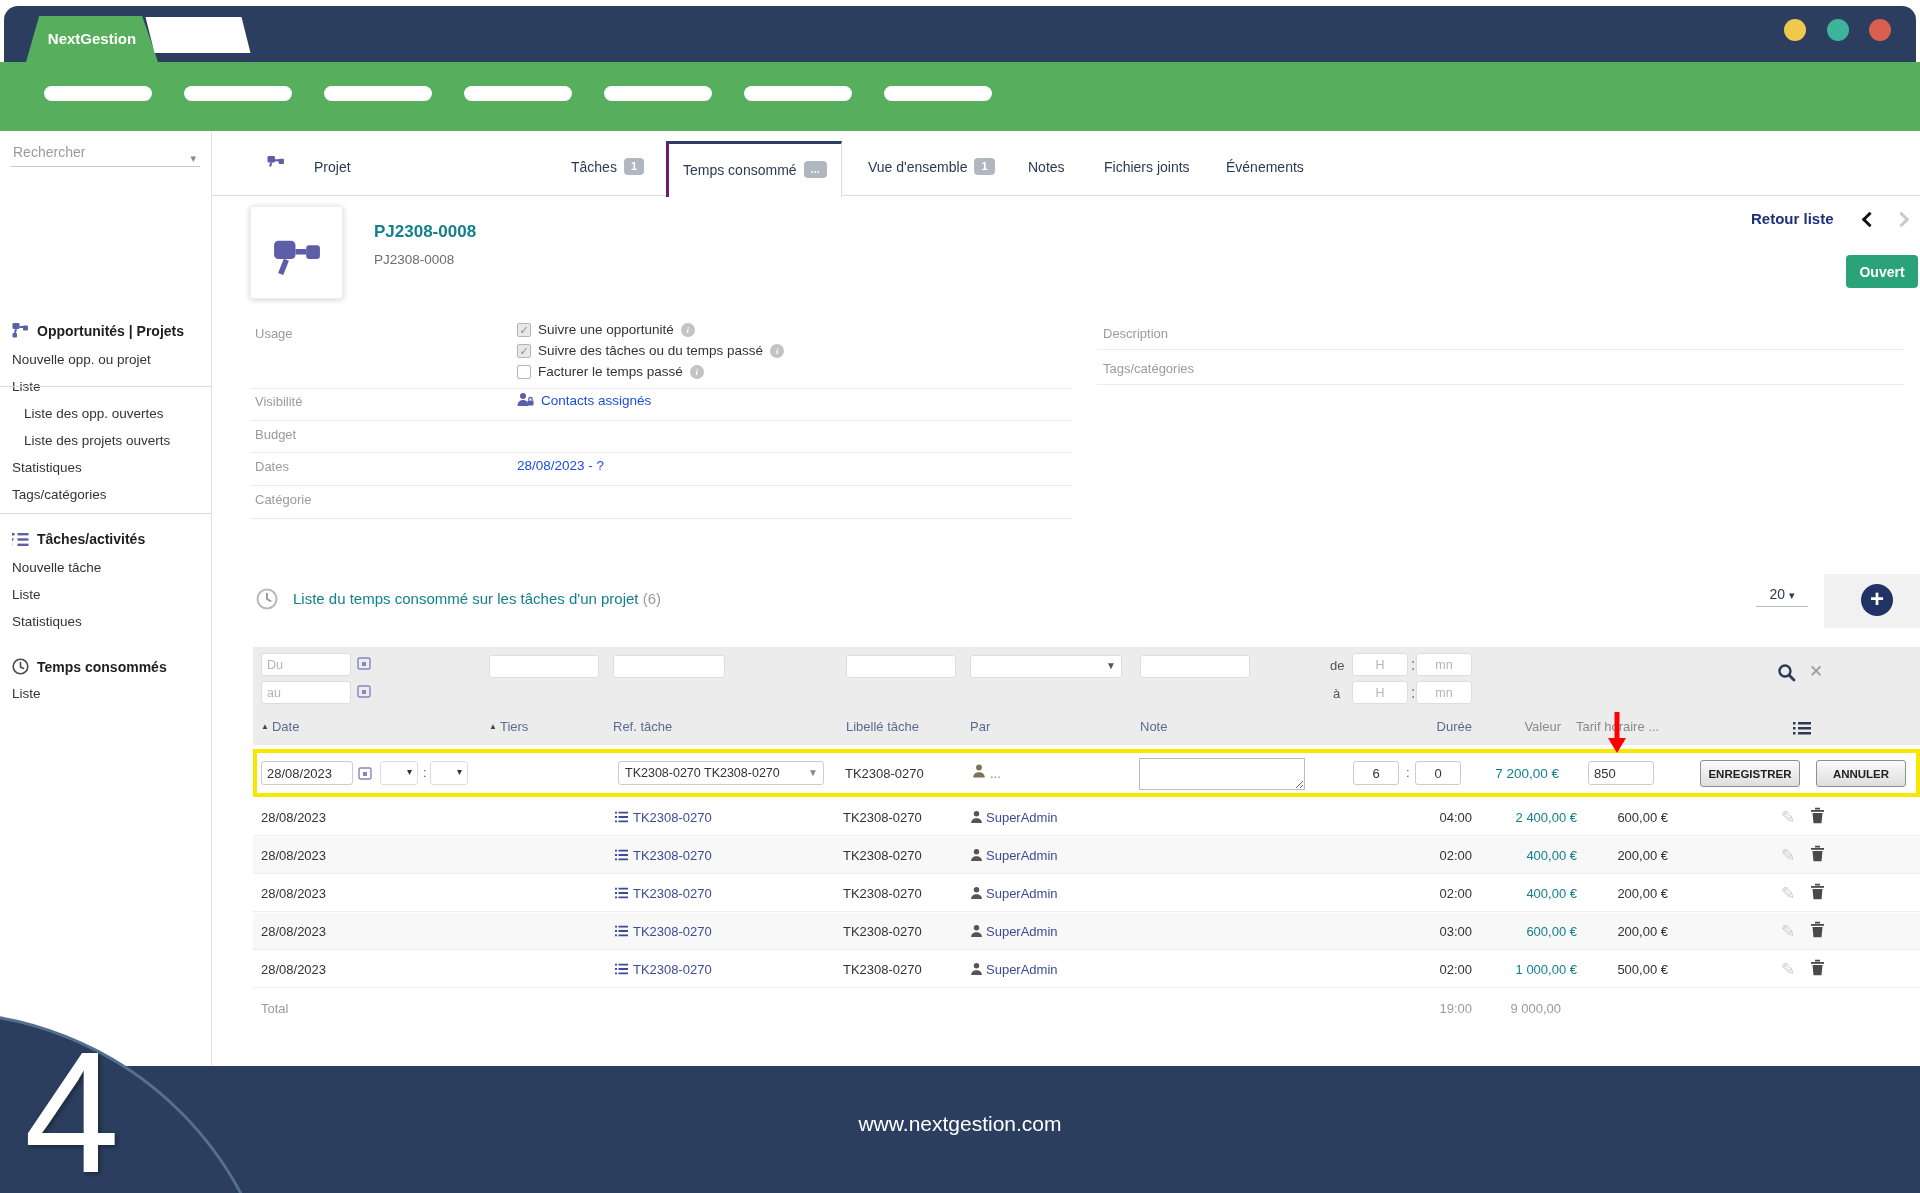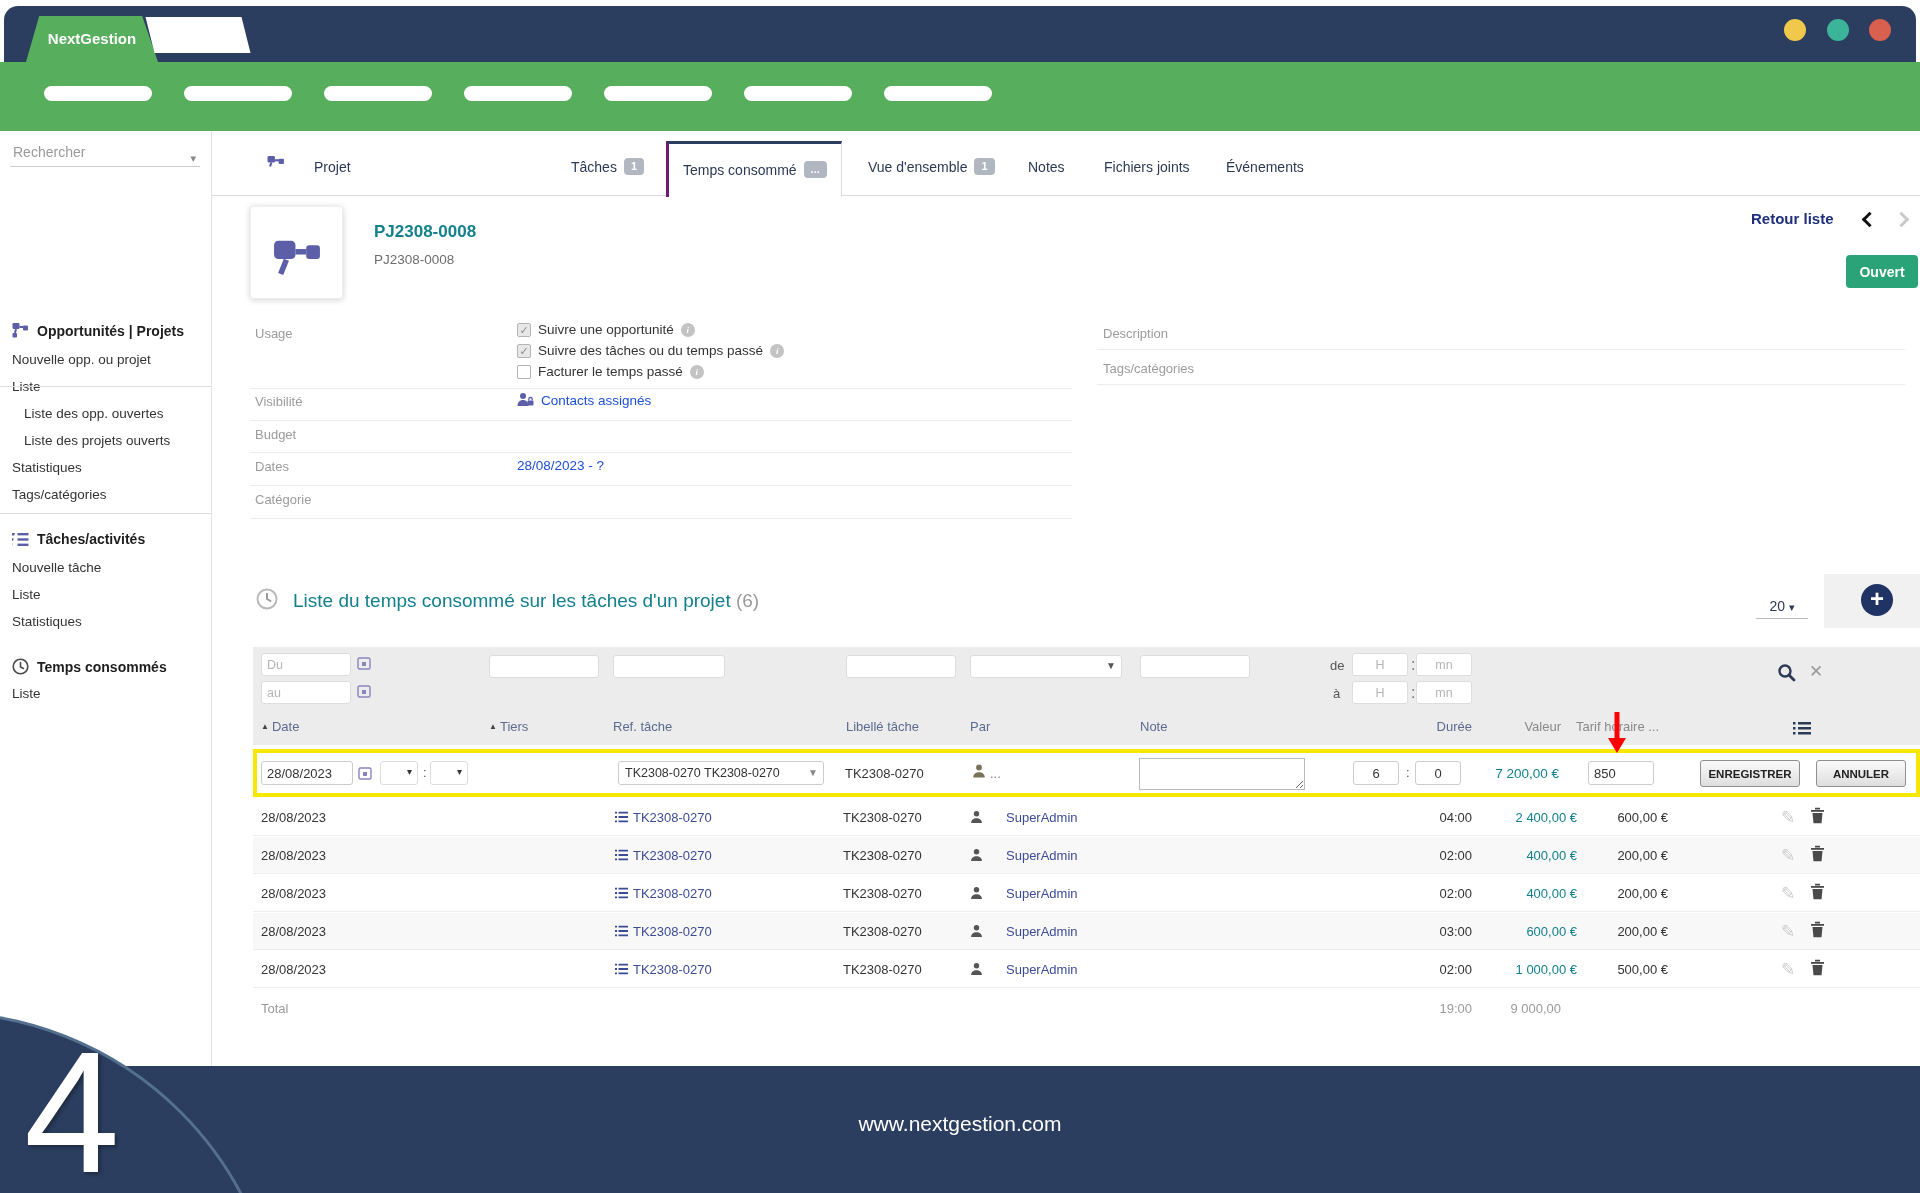--- a/index.html
+++ b/index.html
@@ -59,24 +59,24 @@
   .f-divider { position: absolute; height: 1px; background: #ececec; }
   .chk-line { position: absolute; left: 517px; display: flex; align-items: center; gap: 7px; font-size: 13.5px; color: #333; }
   .chk { width: 14px; height: 14px; border: 1px solid #b5b5b5; border-radius: 2px; background: #fff;
          font-size: 11px; line-height: 13px; text-align: center; color: #8a8a8a; }
   .chk.on { background: #e7e7e7; }
   .info-i { width: 14px; height: 14px; border-radius: 50%; background: #c3c3c3; color: #fff; font-size: 9px;
             font-style: italic; font-weight: bold; text-align: center; line-height: 14px; font-family: "Liberation Serif", serif; }
   .f-value { position: absolute; font-size: 13.5px; color: #1d4ed8; }
 
   
-  .list-title { position: absolute; left: 293px; top: 590px; font-size: 19px; color: #13808d; }
+  .list-title { position: absolute; left: 293px; top: 590px; font-size: 15px; color: #13808d; }
   .list-count { color: #9b9b9b; }
   .pagesize { position: absolute; left: 1756px; top: 586px; width: 52px; font-size: 14px; color: #2b3a55;
-              border-bottom: 1px solid #bbb; padding-bottom: 4px; text-align: center; cursor: pointer; margin-top: 12px; }
+              border-bottom: 1px solid #bbb; padding-bottom: 4px; text-align: center; cursor: pointer; }
   .add-zone { position: absolute; left: 1824px; top: 574px; width: 96px; height: 54px; background: #f1f1f1; }
   .add-btn { position: absolute; left: 1861px; top: 584px; width: 32px; height: 32px; border-radius: 50%;
              background: #1f3364; color: #fff; font-size: 24px; font-weight: bold; text-align: center; line-height: 29px; cursor: pointer; }
 
   
   .tablewrap { position: absolute; left: 253px; top: 647px; width: 1667px; }
   .filterband { position: absolute; left: 0; top: 0; width: 1667px; height: 98px; background: #ececec; }
   .f-input { position: absolute; background: #fff; border: 1px solid #ddd; border-radius: 3px; height: 23px;
              font-size: 12.5px; color: #333; padding: 0 5px; font-family: "Liberation Sans", sans-serif; }
   .f-input::placeholder { color: #b5b5b5; }
@@ -108,21 +108,21 @@
               background: linear-gradient(#fafafa, #dedede); font-size: 11.5px; font-weight: bold; color: #222;
               font-family: "Liberation Sans", sans-serif; cursor: pointer; }
 
   
   .drow { position: absolute; left: 0; width: 1667px; height: 37px; border-bottom: 1px solid #ededed; font-size: 13px; color: #333; }
   .drow.alt { background: #f8f8f8; }
   .cell { position: absolute; top: 50%; transform: translateY(-50%); white-space: nowrap; }
   .c-date { left: 8px; }
   .c-ref  { left: 362px; color: #3c4b96; cursor: pointer; display: flex; align-items: center; gap: 5px; }
   .c-lib  { left: 590px; }
-  .c-par  { left: 716px; color: #3c4b96; cursor: pointer; display: flex; align-items: center; gap: 22px; }
+  .c-par  { left: 716px; color: #3c4b96; cursor: pointer; display: flex; align-items: center; gap: 2px; }
   .c-duree { right: 448px; }
   .c-valeur { right: 343px; color: #13808d; text-align: center; }
   .c-tarif { right: 252px; }
   .c-pencil { left: 1528px; color: #ccc; font-size: 17px; cursor: pointer; }
   .c-trash { left: 1558px; cursor: pointer; }
   .totalrow { position: absolute; left: 0; width: 1667px; height: 37px; font-size: 13px; color: #9b9b9b; }
 
   
   .footer { position: absolute; left: 0; top: 1066px; width: 1920px; height: 127px; background: #2b3e5f; }
   .footer-url { position: absolute; left: 0; width: 1920px; top: 1112px; text-align: center; color: #fff; font-size: 21px; }

